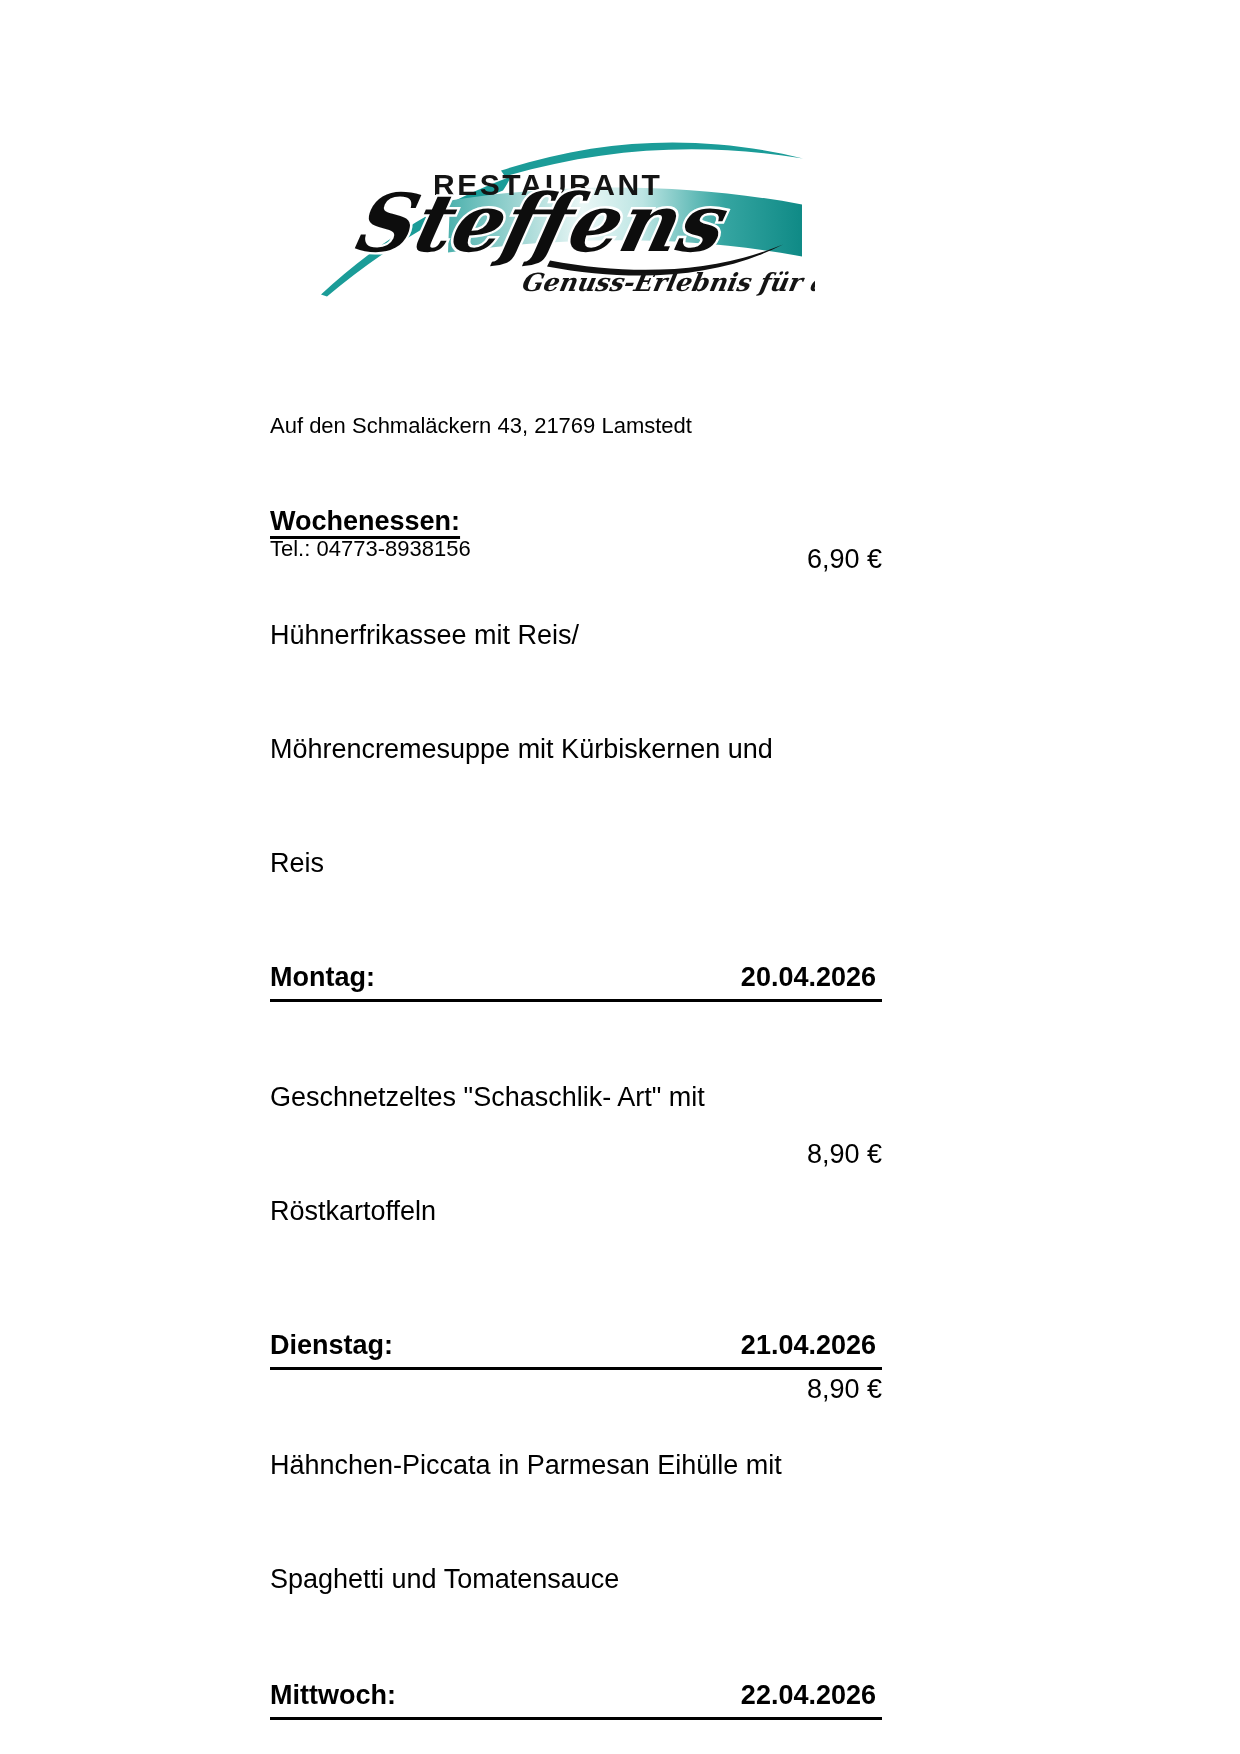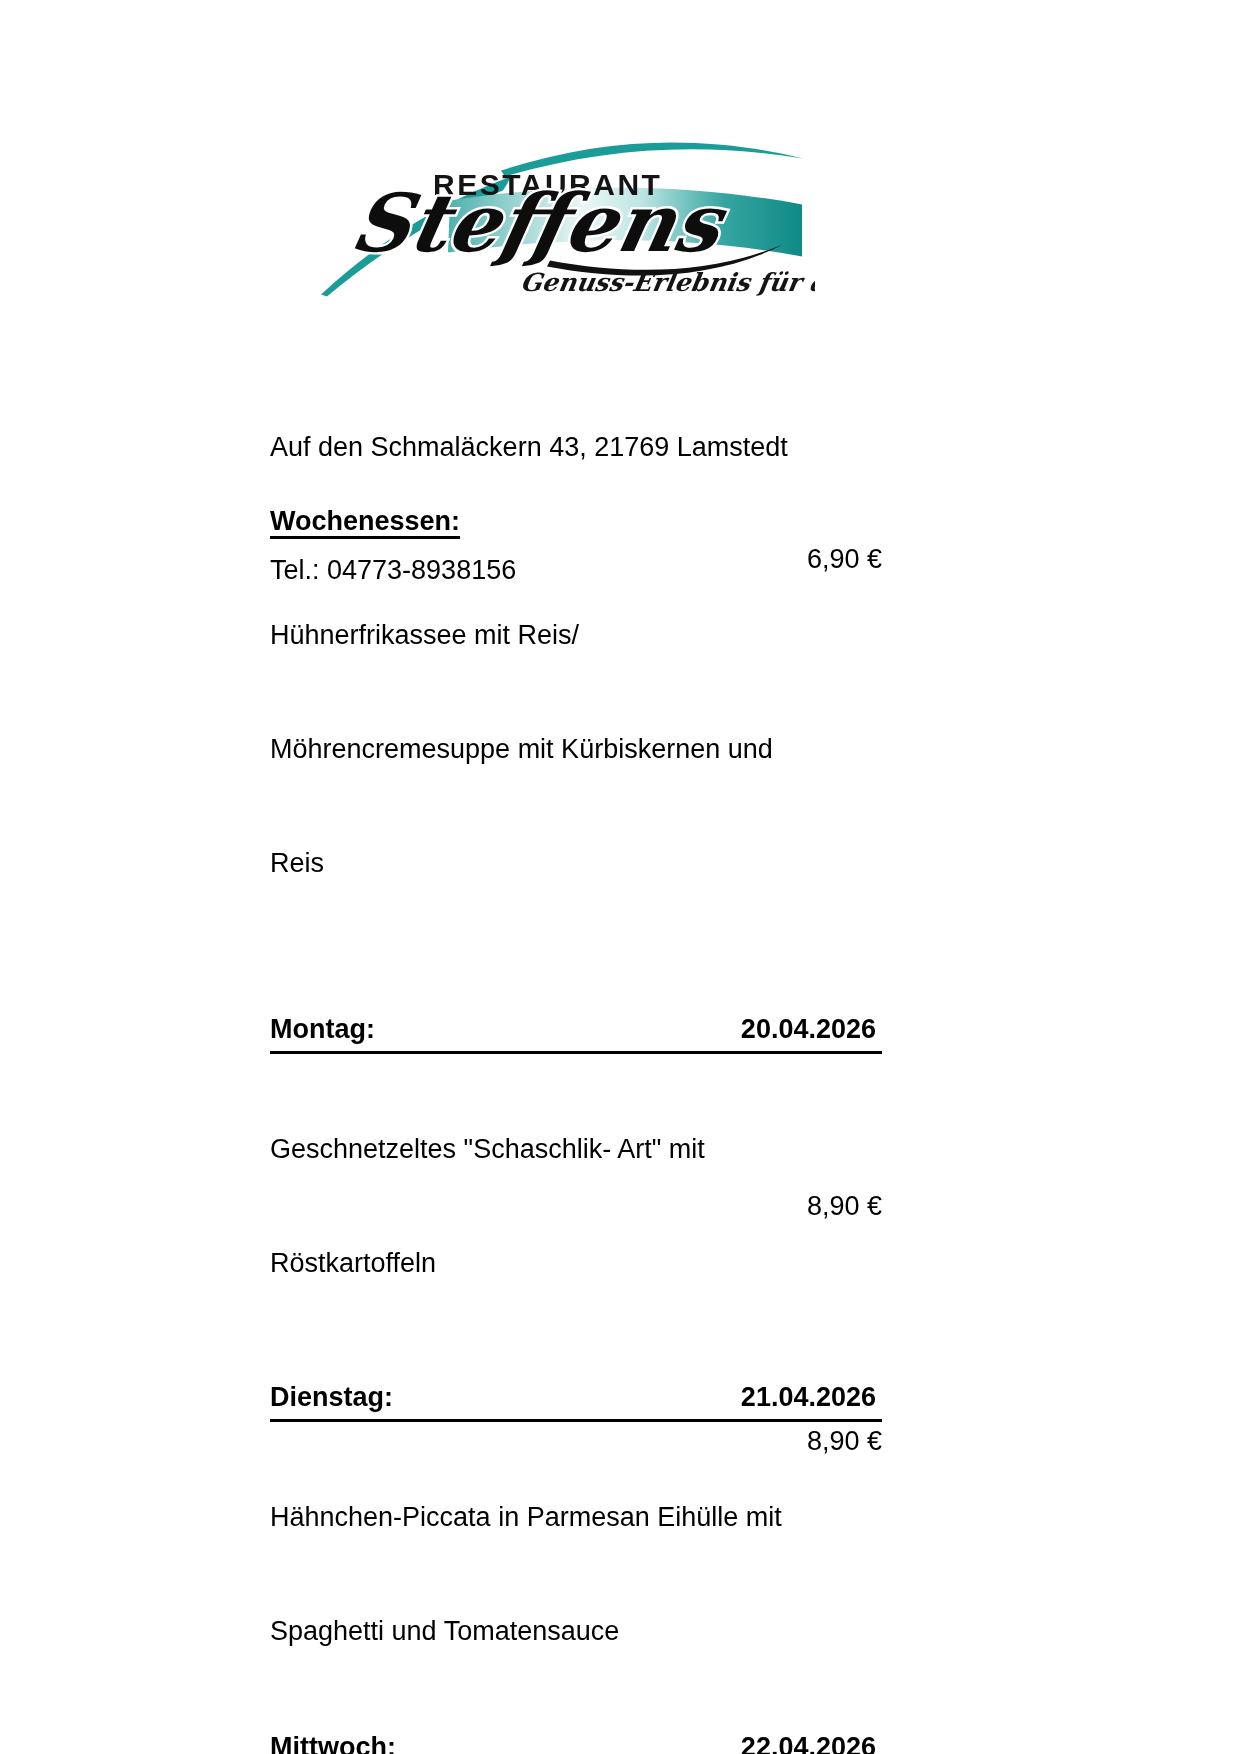--- a/index.html
+++ b/index.html
@@ -21,22 +21,22 @@
     top: 122px;
     width: 500px;
     height: 185px;
   }
   .logo-wrap svg { width: 100%; height: 100%; display: block; }
 
   
   .address {
     position: absolute;
     left: 270px;
-    top: 345px;
-    font-size: 27px;
+    top: 323px;
+    font-size: 22px;
     line-height: 41px;
     white-space: pre-wrap;
   }
 
   
   .content {
     position: absolute;
     left: 270px;
     top: 444px;
     width: 612px;
@@ -70,21 +70,21 @@
 
   .day-header {
     display: flex;
     justify-content: space-between;
     font-weight: bold;
     border-bottom: 3px solid #000;
     padding-bottom: 3px;
   }
   .day-date { white-space: nowrap; padding-right: 6px; }
 
-  .day-0 { margin-top: 52px; }
+  .day-0 { }
   .day-1 { margin-top: 20px; }
   .day-2 { margin-top: 2px; }
 </style>
 </head>
 <body>
 
 <div class="logo-wrap">
   <svg viewBox="0 0 500 180" xmlns="http://www.w3.org/2000/svg">
     <defs>
       <linearGradient id="bandGrad" x1="0" y1="0" x2="1" y2="0">

